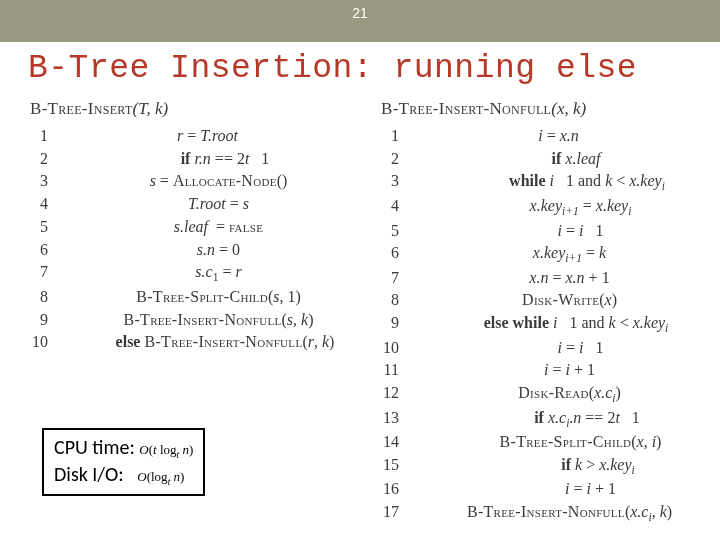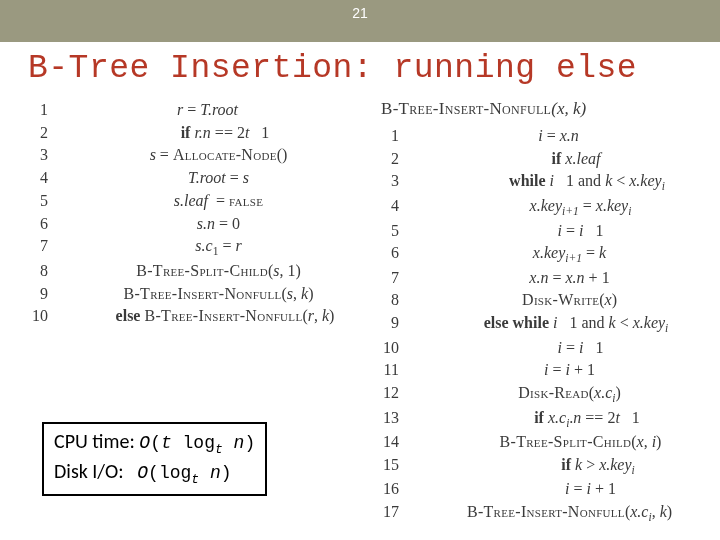--- a/index.html
+++ b/index.html
@@ -75,37 +75,40 @@
     position: absolute;
     left: 42px;
     bottom: 44px;
     border: 2px solid #000;
     padding: 4px 10px 6px 10px;
     font-family: Calibri, Arial, sans-serif;
     font-size: 20px;
     line-height: 1.35;
   }
   .complexity-box .math {
-    font-family: Liberation Mono, monospace;
+    font-family: Liberation Serif, serif;
     font-style: italic;
-    font-size: 18px;
+    font-size: 13px;
   }
   .complexity-box .rm { font-style: normal; }
 </style>
 </head>
 <body>
 
 <div class="topbar">
   <span>21</span>
 </div>
 
 <div class="title">B-Tree Insertion: running else</div>
 
 <div class="content">
   <div class="col">
+    <div class="fn-head">
+      <span class="sc">B-Tree-Insert</span><span class="it">(T, k)</span>
+    </div>
     <ol class="ol" id="left-lines">
         <li><span class="it">r</span> = <span class="it">T.root</span></li>
         <li><span class="bf">if</span> <span class="it">r.n</span> == 2<span class="it">t</span>&nbsp;&nbsp;&nbsp;1</li>
         <li class="ind1"><span class="it">s</span> = <span class="sc">Allocate-Node</span>()</li>
         <li class="ind1"><span class="it">T.root</span> = <span class="it">s</span></li>
         <li class="ind1"><span class="it">s.leaf</span>&nbsp; = <span class="sc">false</span></li>
         <li class="ind1"><span class="it">s.n</span> = 0</li>
         <li class="ind1"><span class="it">s.c</span><span class="subn">1</span> = <span class="it">r</span></li>
         <li class="ind1"><span class="sc">B-Tree-Split-Child</span>(<span class="it">s</span>, 1)</li>
         <li class="ind1"><span class="sc">B-Tree-Insert-Nonfull</span>(<span class="it">s</span>, <span class="it">k</span>)</li>

